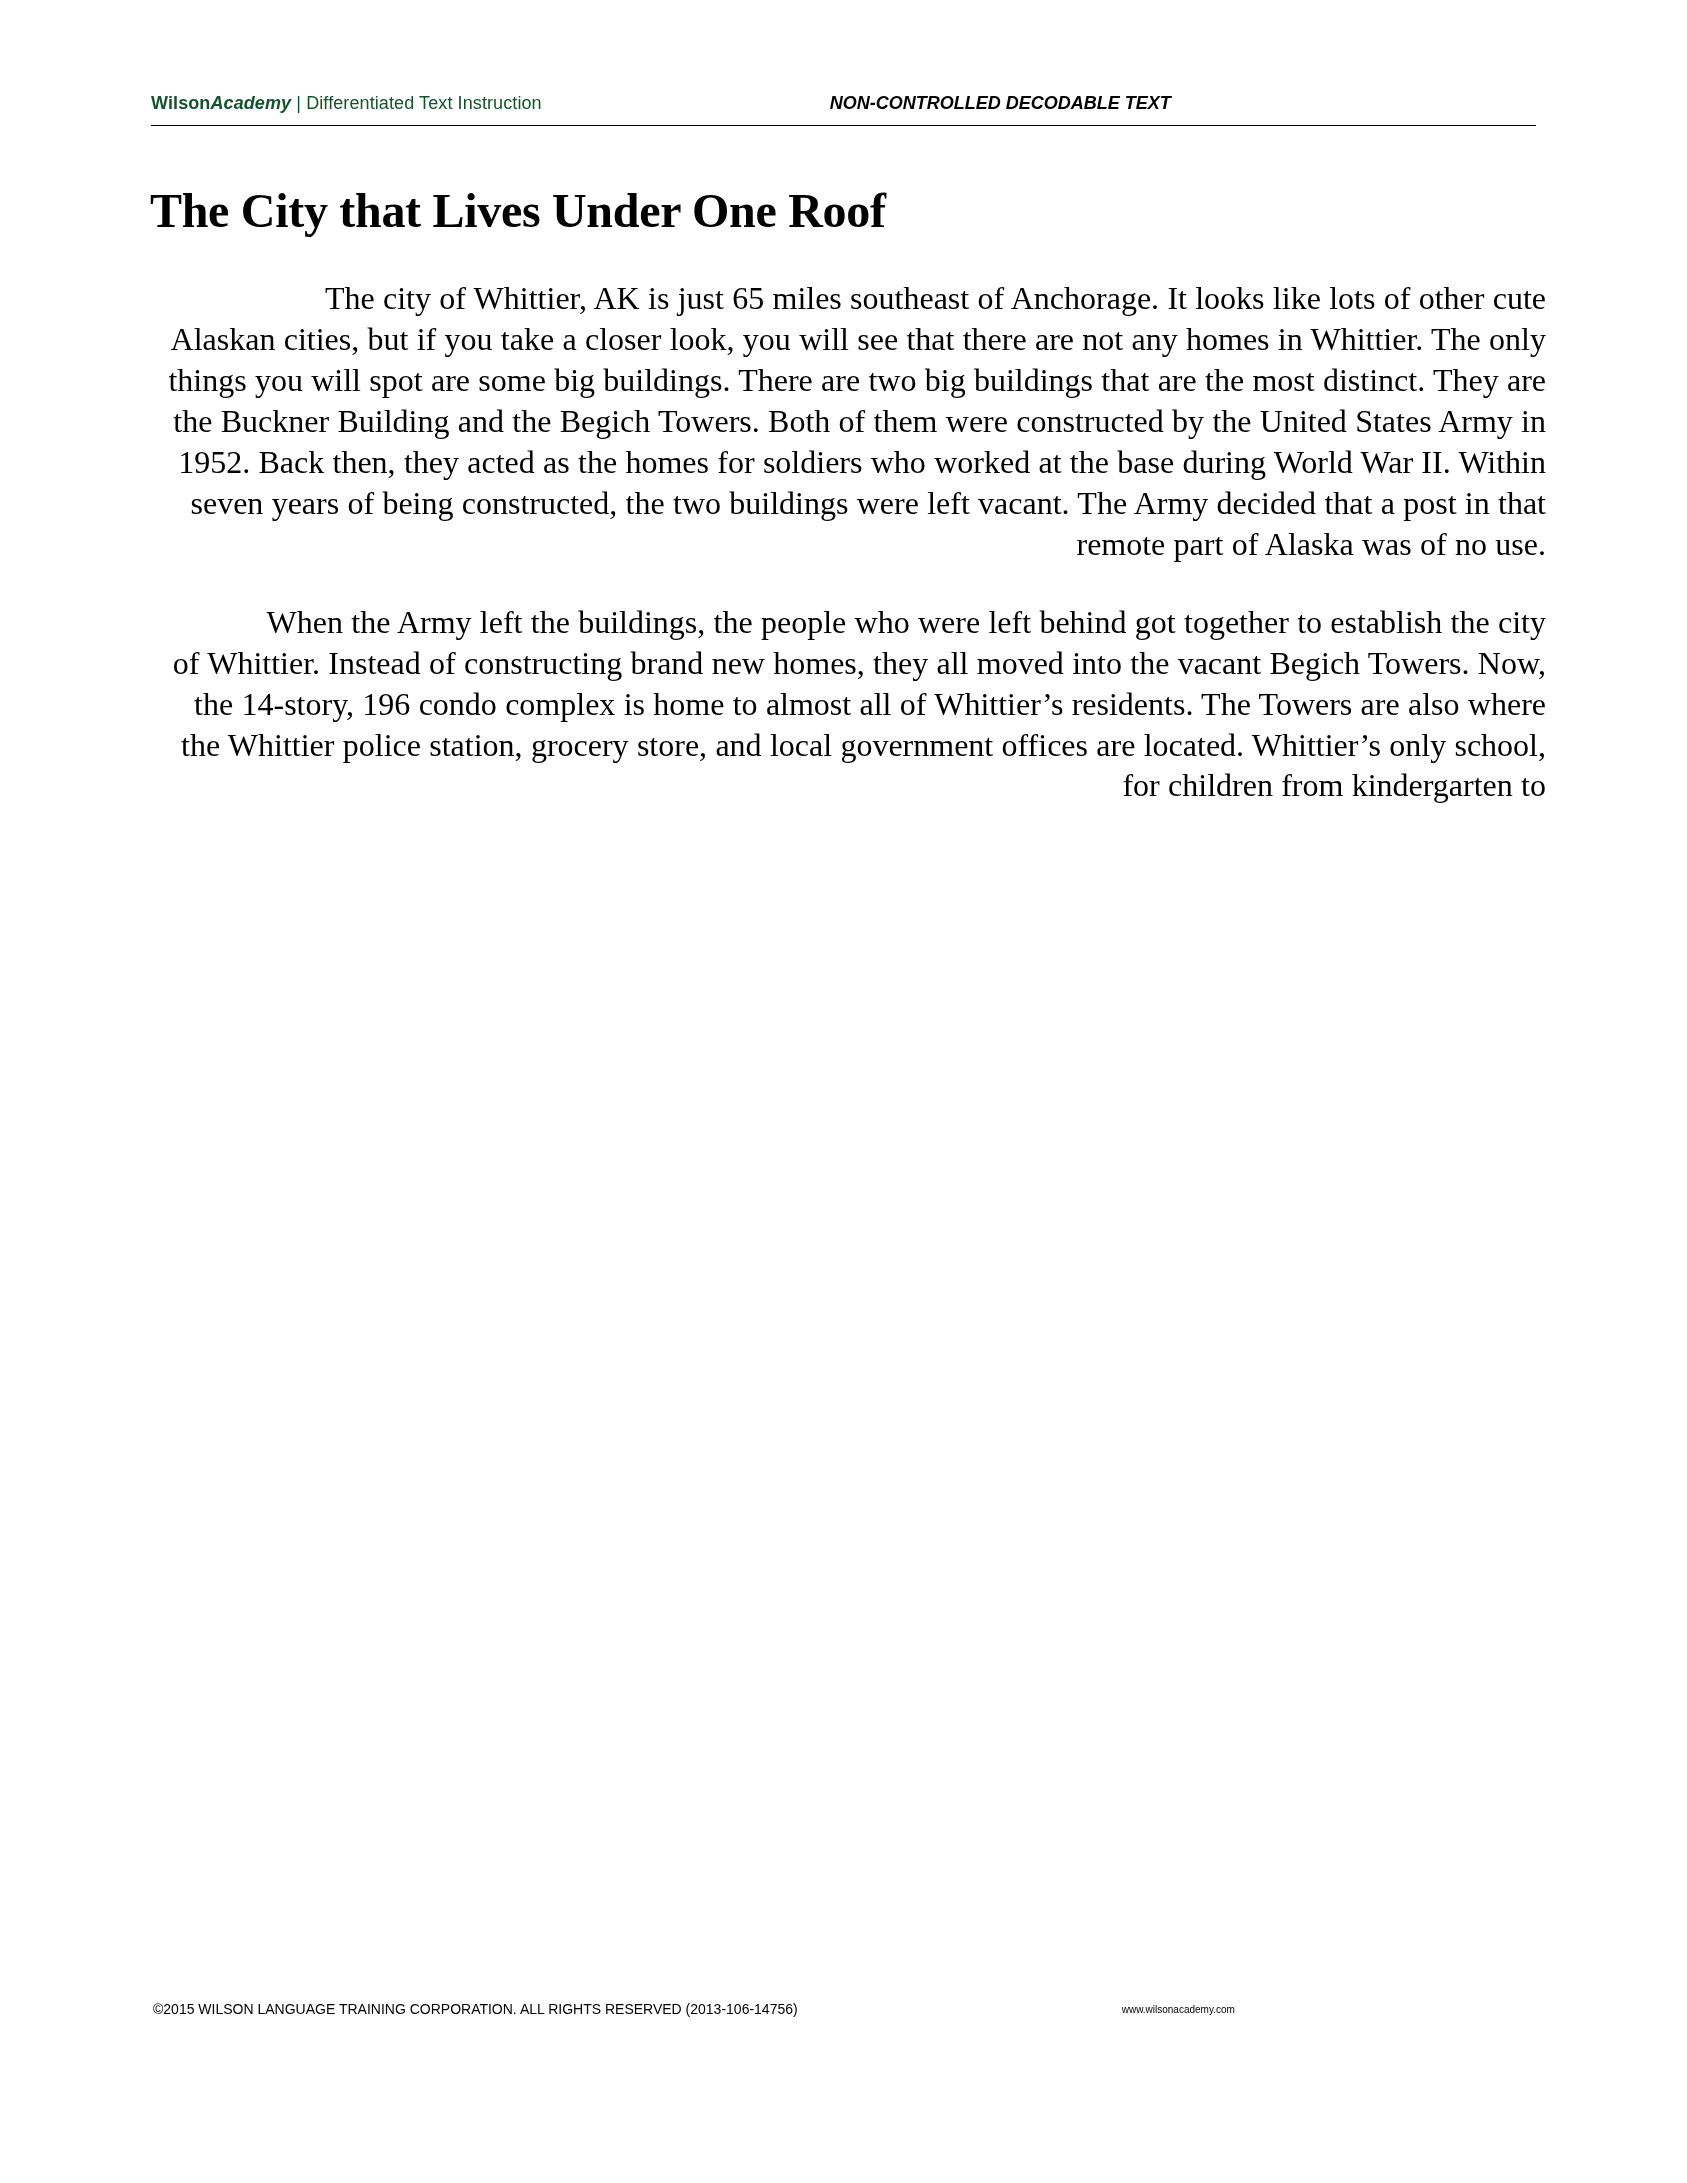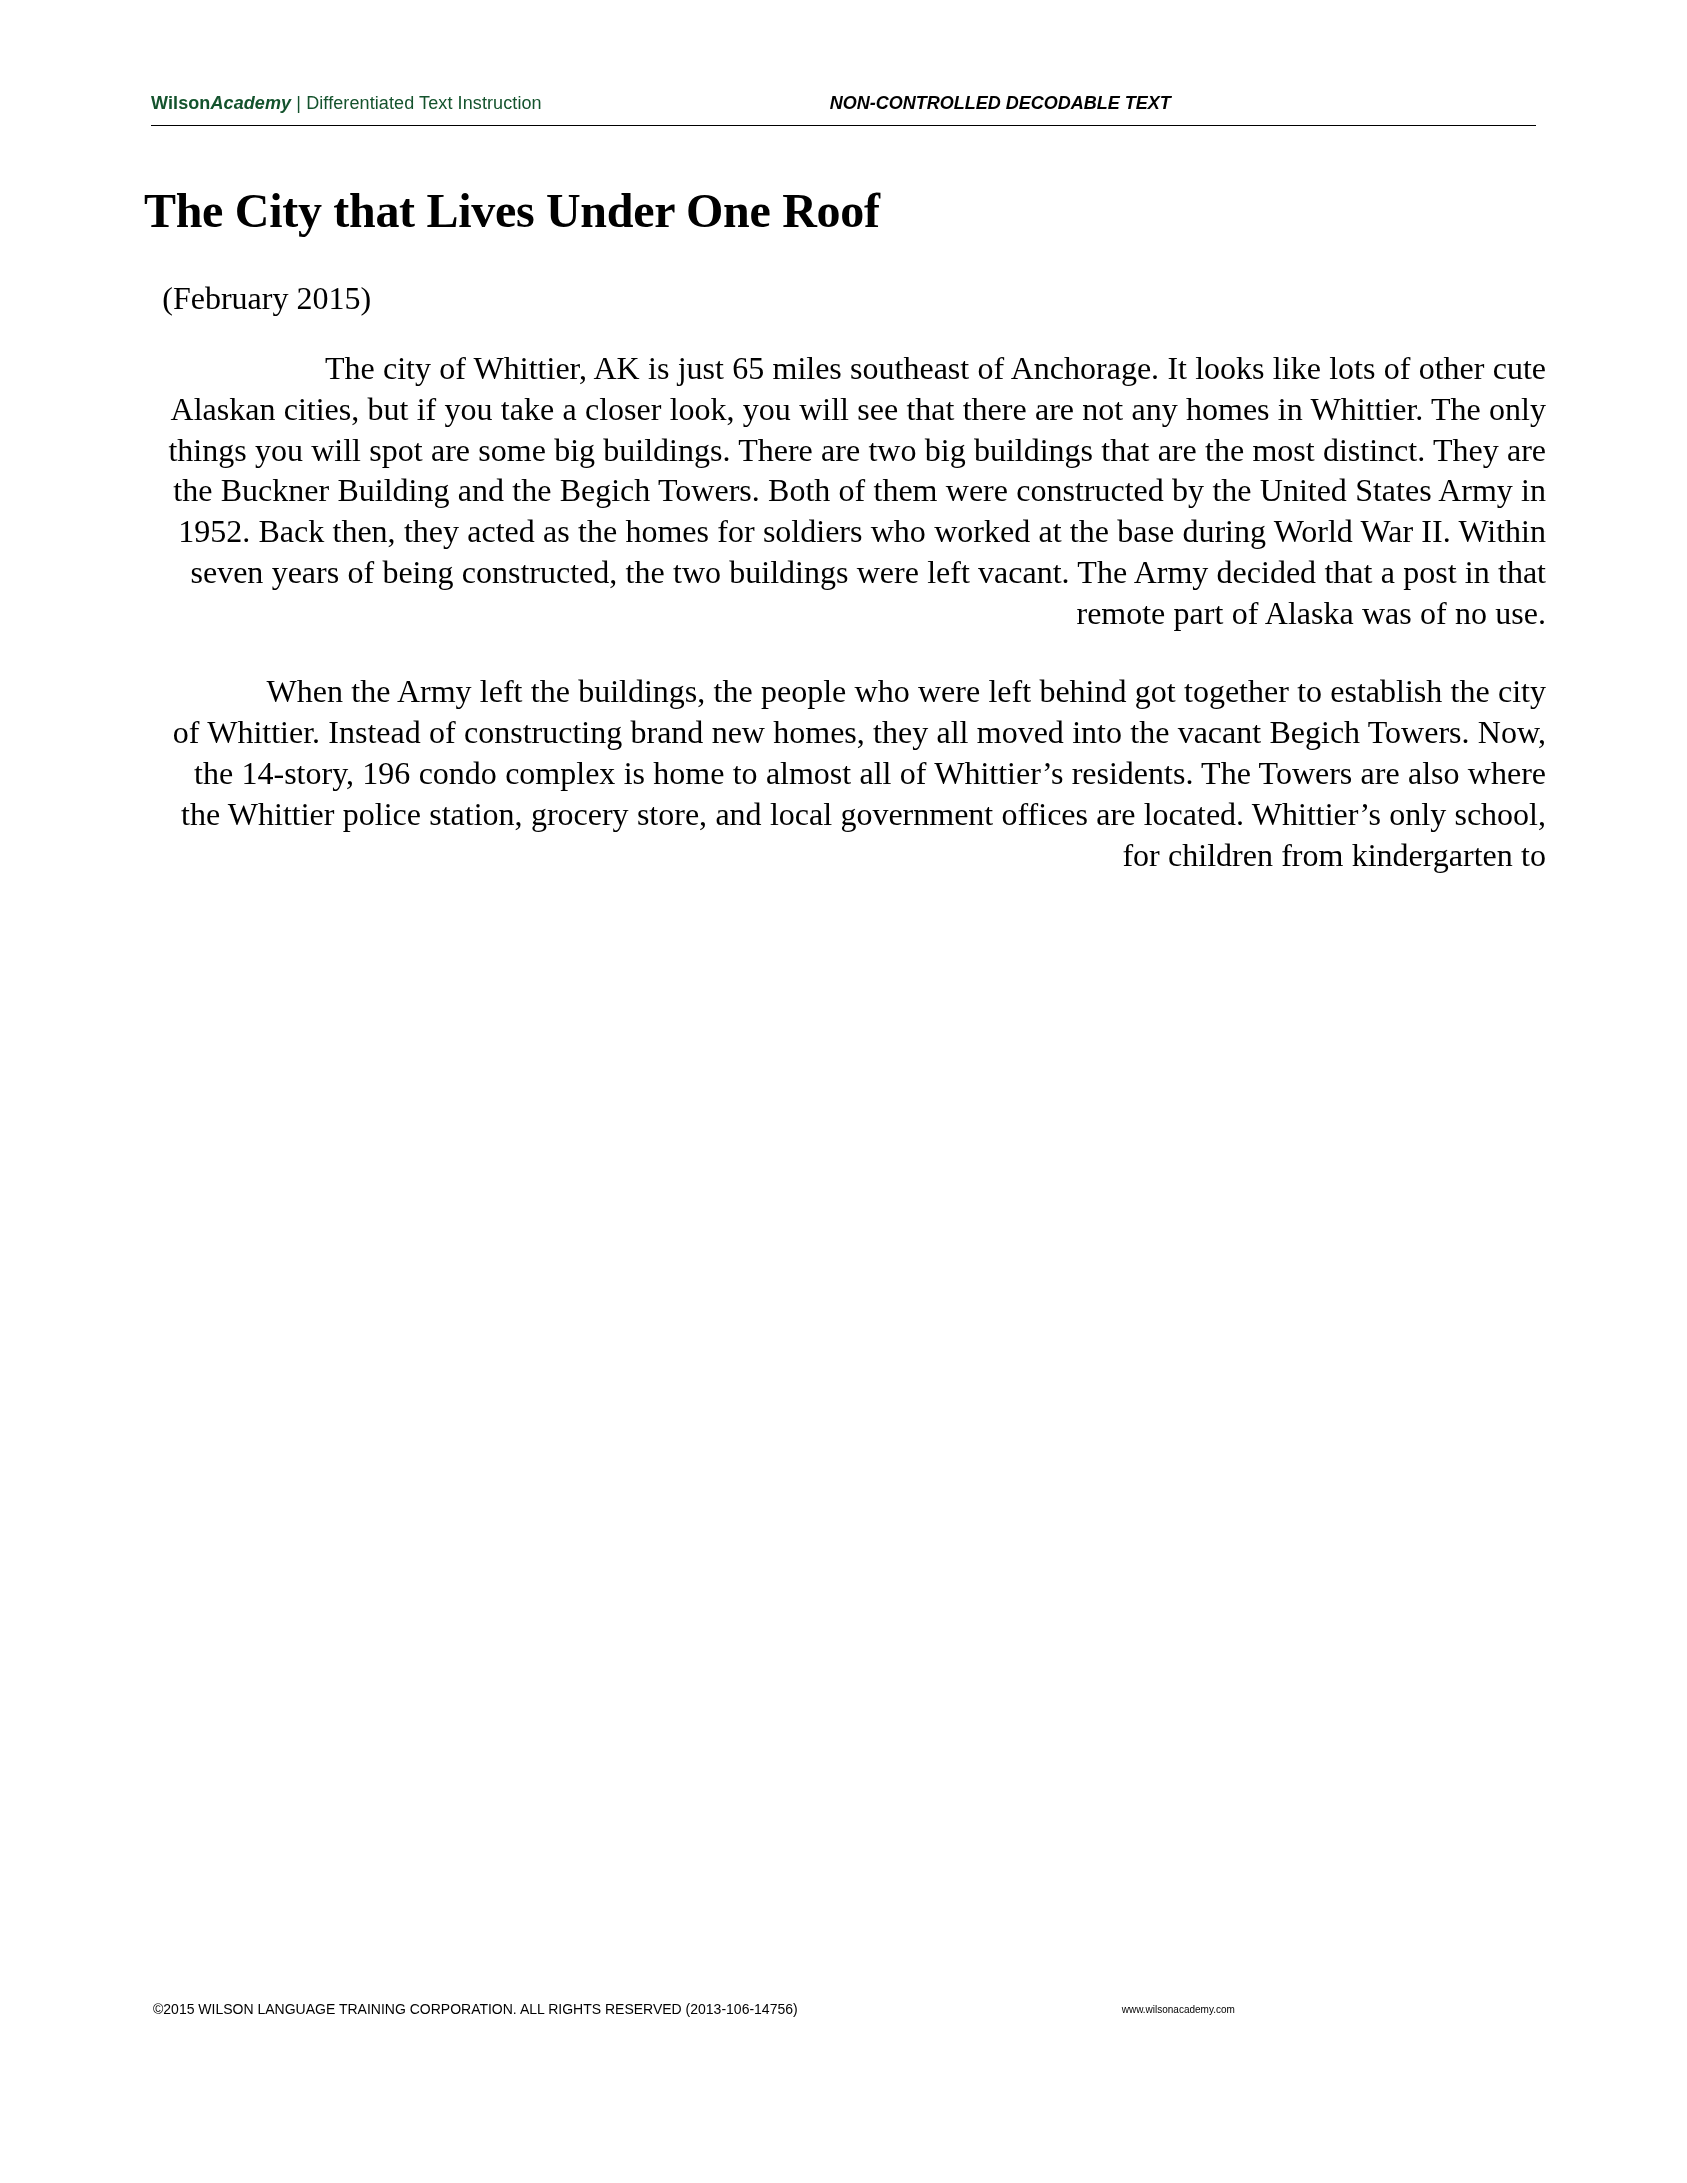--- a/index.html
+++ b/index.html
@@ -71,21 +71,21 @@
     top: 32px;
     left: 0;
     width: 1385px;
     height: 1.3px;
     background: #000000;
   }
   
   .title {
     position: absolute;
     top: 153px;
-    left: 144px;
+    left: 150px;
     width: 1383px;
     font-family: "Liberation Serif", serif;
     font-size: 48px;
     font-weight: 700;
     letter-spacing: -0.3px;
     line-height: 1.1;
     color: #000;
   }
   
   .body-content {
@@ -142,21 +142,20 @@
         <span class="wilson">Wilson</span><span class="academy">Academy</span><span class="sep"> | </span><span class="diff">Differentiated Text Instruction</span>
       </div>
       <div class="header-center">NON-CONTROLLED DECODABLE TEXT</div>
     </div>
     <div class="header-rule"></div>
   </div>
 
   <h1 class="title">The City that Lives Under One Roof</h1>
 
   <div class="body-content">
-    <div class="date-line">(February 2015)</div>
     <p class="para">The city of Whittier, AK is just 65 miles southeast of Anchorage. It looks like lots of other cute Alaskan cities, but if you take a closer look, you will see that there are not any homes in Whittier. The only things you will spot are some big buildings. There are two big buildings that are the most distinct. They are the Buckner Building and the Begich Towers. Both of them were constructed by the United States Army in 1952. Back then, they acted as the homes for soldiers who worked at the base during World War II. Within seven years of being constructed, the two buildings were left vacant. The Army decided that a post in that remote part of Alaska was of no use.</p>
     <p class="para">When the Army left the buildings, the people who were left behind got together to establish the city of Whittier. Instead of constructing brand new homes, they all moved into the vacant Begich Towers. Now, the 14-story, 196 condo complex is home to almost all of Whittier’s residents. The Towers are also where the Whittier police station, grocery store, and local government offices are located. Whittier’s only school, for children from kindergarten to</p>
   </div>
 
   <div class="footer">
     <div class="footer-left">©2015 WILSON LANGUAGE TRAINING CORPORATION. ALL RIGHTS RESERVED (2013-106-14756)</div>
     <div class="footer-right">www.wilsonacademy.com</div>
   </div>
 
 </div>

